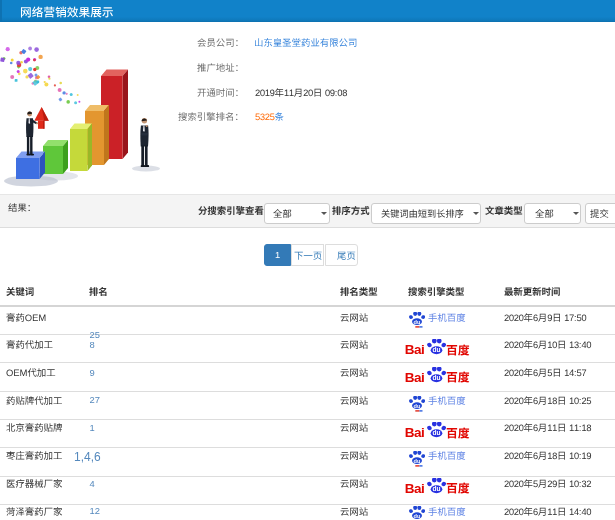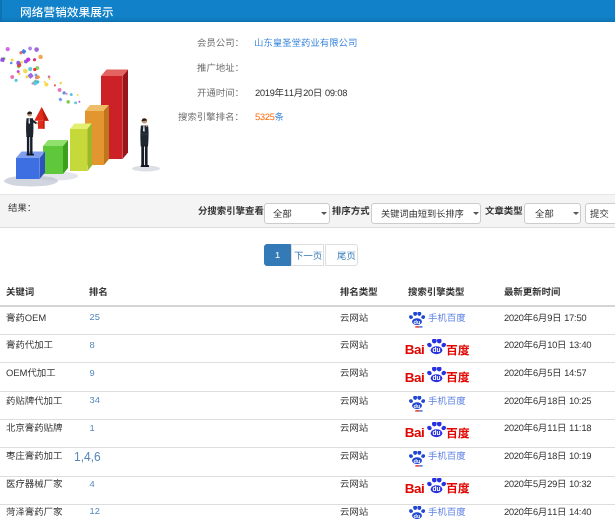--- a/index.html
+++ b/index.html
@@ -342,21 +342,21 @@
 <div class="hl" style="top:503.5px"></div>
 <svg class="t" style="left:5.7px;top:310.5px;" width="41" height="13">
       <g fill="#333333" transform="translate(0,10.07) scale(0.03760,-0.03760)">
         <use href="#gbM" x="0"></use>
         <use href="#gG" x="250"></use>
         <use href="#gbN" x="500"></use>
         <use href="#gbO" x="694"></use>
         <use href="#gbP" x="861"></use>
       </g>
     </svg>
-<div class="ab" style="left:89.5px;top:311px;font-size:9.4px;color:#5589bd">25</div>
+<div class="ab" style="left:89.5px;top:329px;font-size:9.4px;color:#5589bd">25</div>
 <svg class="t" style="left:340.3px;top:310.5px;" width="29" height="13">
       <g fill="#333333" transform="translate(0,10.07) scale(0.03760,-0.03760)">
         <use href="#gbQ" x="0"></use>
         <use href="#gbR" x="250"></use>
         <use href="#gbS" x="500"></use>
       </g>
     </svg>
 <svg class="t" style="left:503.7px;top:310.5px;" width="83" height="13">
       <g fill="#333333" transform="translate(0,10.07) scale(0.03760,-0.03760)">
         <use href="#gK" x="0"></use>
@@ -504,21 +504,21 @@
 <svg class="t" style="left:5.7px;top:393.6px;" width="57" height="13">
       <g fill="#333333" transform="translate(0,10.07) scale(0.03760,-0.03760)">
         <use href="#gG" x="0"></use>
         <use href="#gcf" x="250"></use>
         <use href="#gcg" x="500"></use>
         <use href="#gbZ" x="750"></use>
         <use href="#gca" x="1000"></use>
         <use href="#gcb" x="1250"></use>
       </g>
     </svg>
-<div class="ab" style="left:89.5px;top:394.4px;font-size:9.4px;color:#5589bd">34</div>
+<div class="ab" style="left:89.5px;top:394.4px;font-size:9.4px;color:#5589bd">27</div>
 <svg class="t" style="left:340.3px;top:393.6px;" width="29" height="13">
       <g fill="#333333" transform="translate(0,10.07) scale(0.03760,-0.03760)">
         <use href="#gbQ" x="0"></use>
         <use href="#gbR" x="250"></use>
         <use href="#gbS" x="500"></use>
       </g>
     </svg>
 <svg class="t" style="left:503.7px;top:393.6px;" width="88" height="13">
       <g fill="#333333" transform="translate(0,10.07) scale(0.03760,-0.03760)">
         <use href="#gK" x="0"></use>

